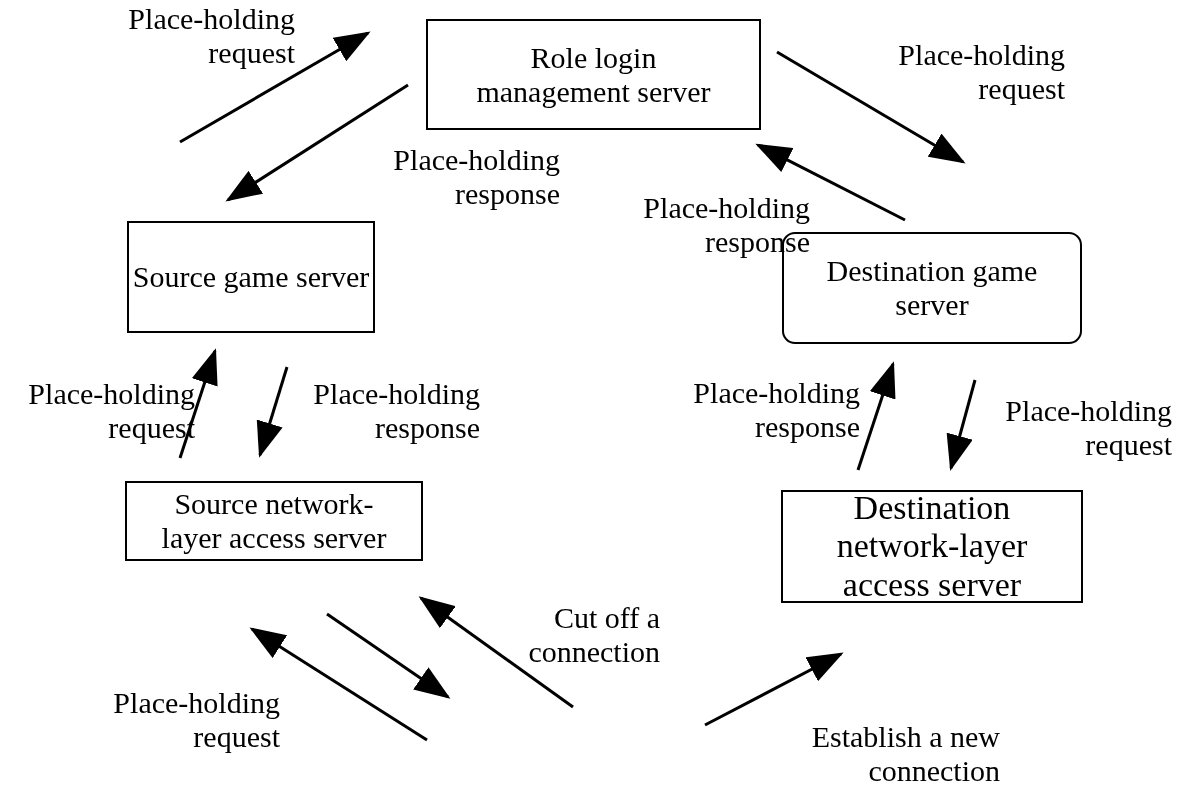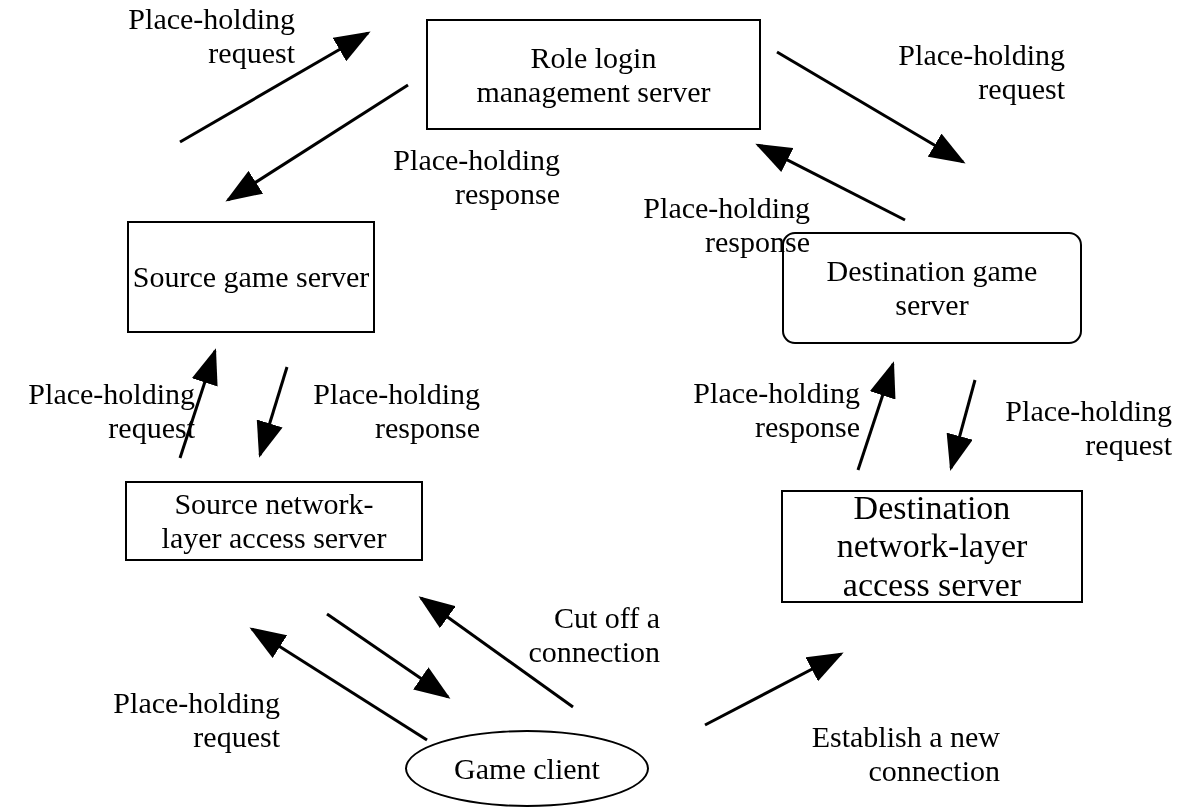--- a/index.html
+++ b/index.html
@@ -65,21 +65,20 @@
   <div class="node" style="left:782px;top:232px;width:300px;height:112px;border-radius:13px;">Destination game
 server</div>
 
   <div class="node" style="left:125px;top:481px;width:298px;height:80px;">Source network-
 layer access server</div>
 
   <div class="node" style="left:781px;top:490px;width:302px;height:113px;font-size:34px;">Destination
 network-layer
 access server</div>
 
-  <div class="node ellipse" style="left:405px;top:730px;width:244px;height:77px;">Game client</div>
 
   <div class="edge-label" style="left:90px;top:2px;width:205px;">Place-holding
 request</div>
 
   <div class="edge-label" style="left:340px;top:143px;width:220px;">Place-holding
 response</div>
 
   <div class="edge-label" style="left:860px;top:38px;width:205px;">Place-holding
 request</div>
 

